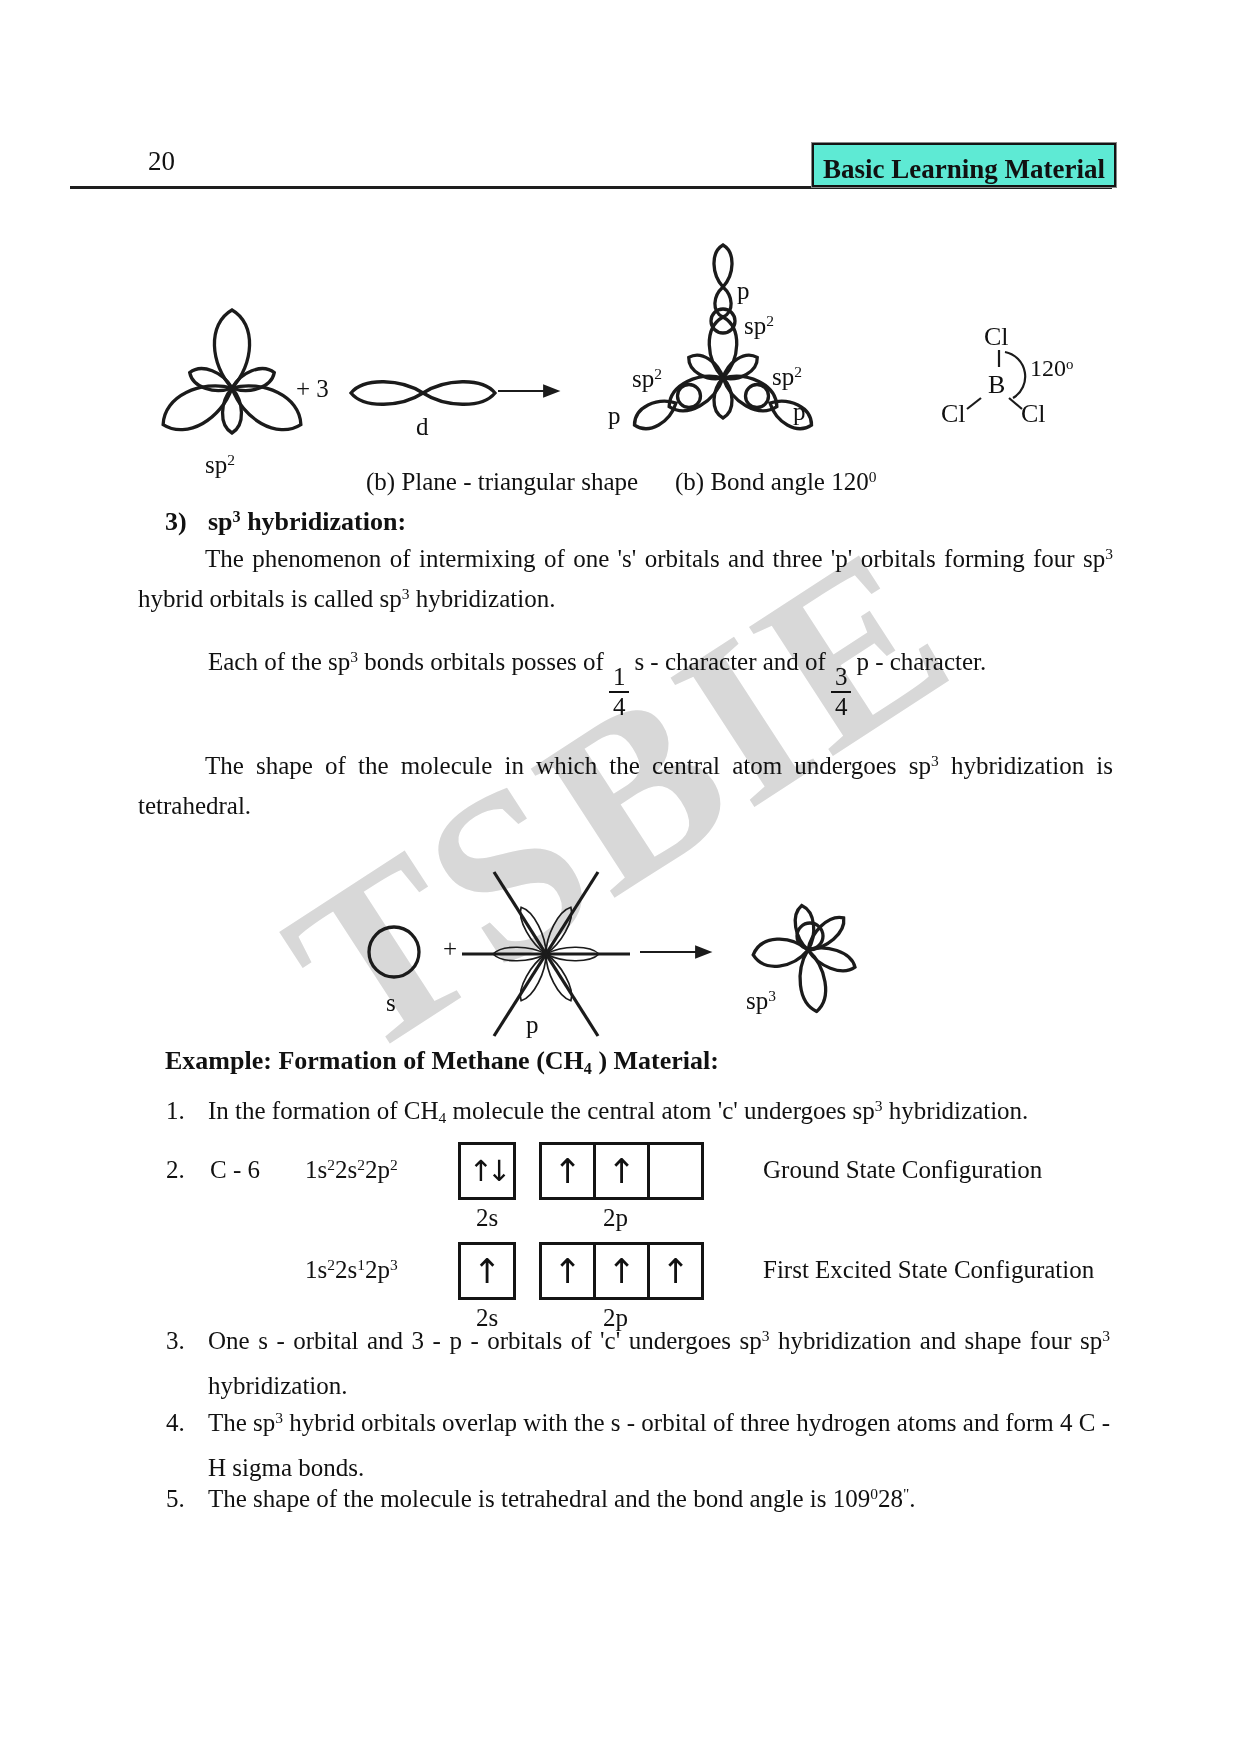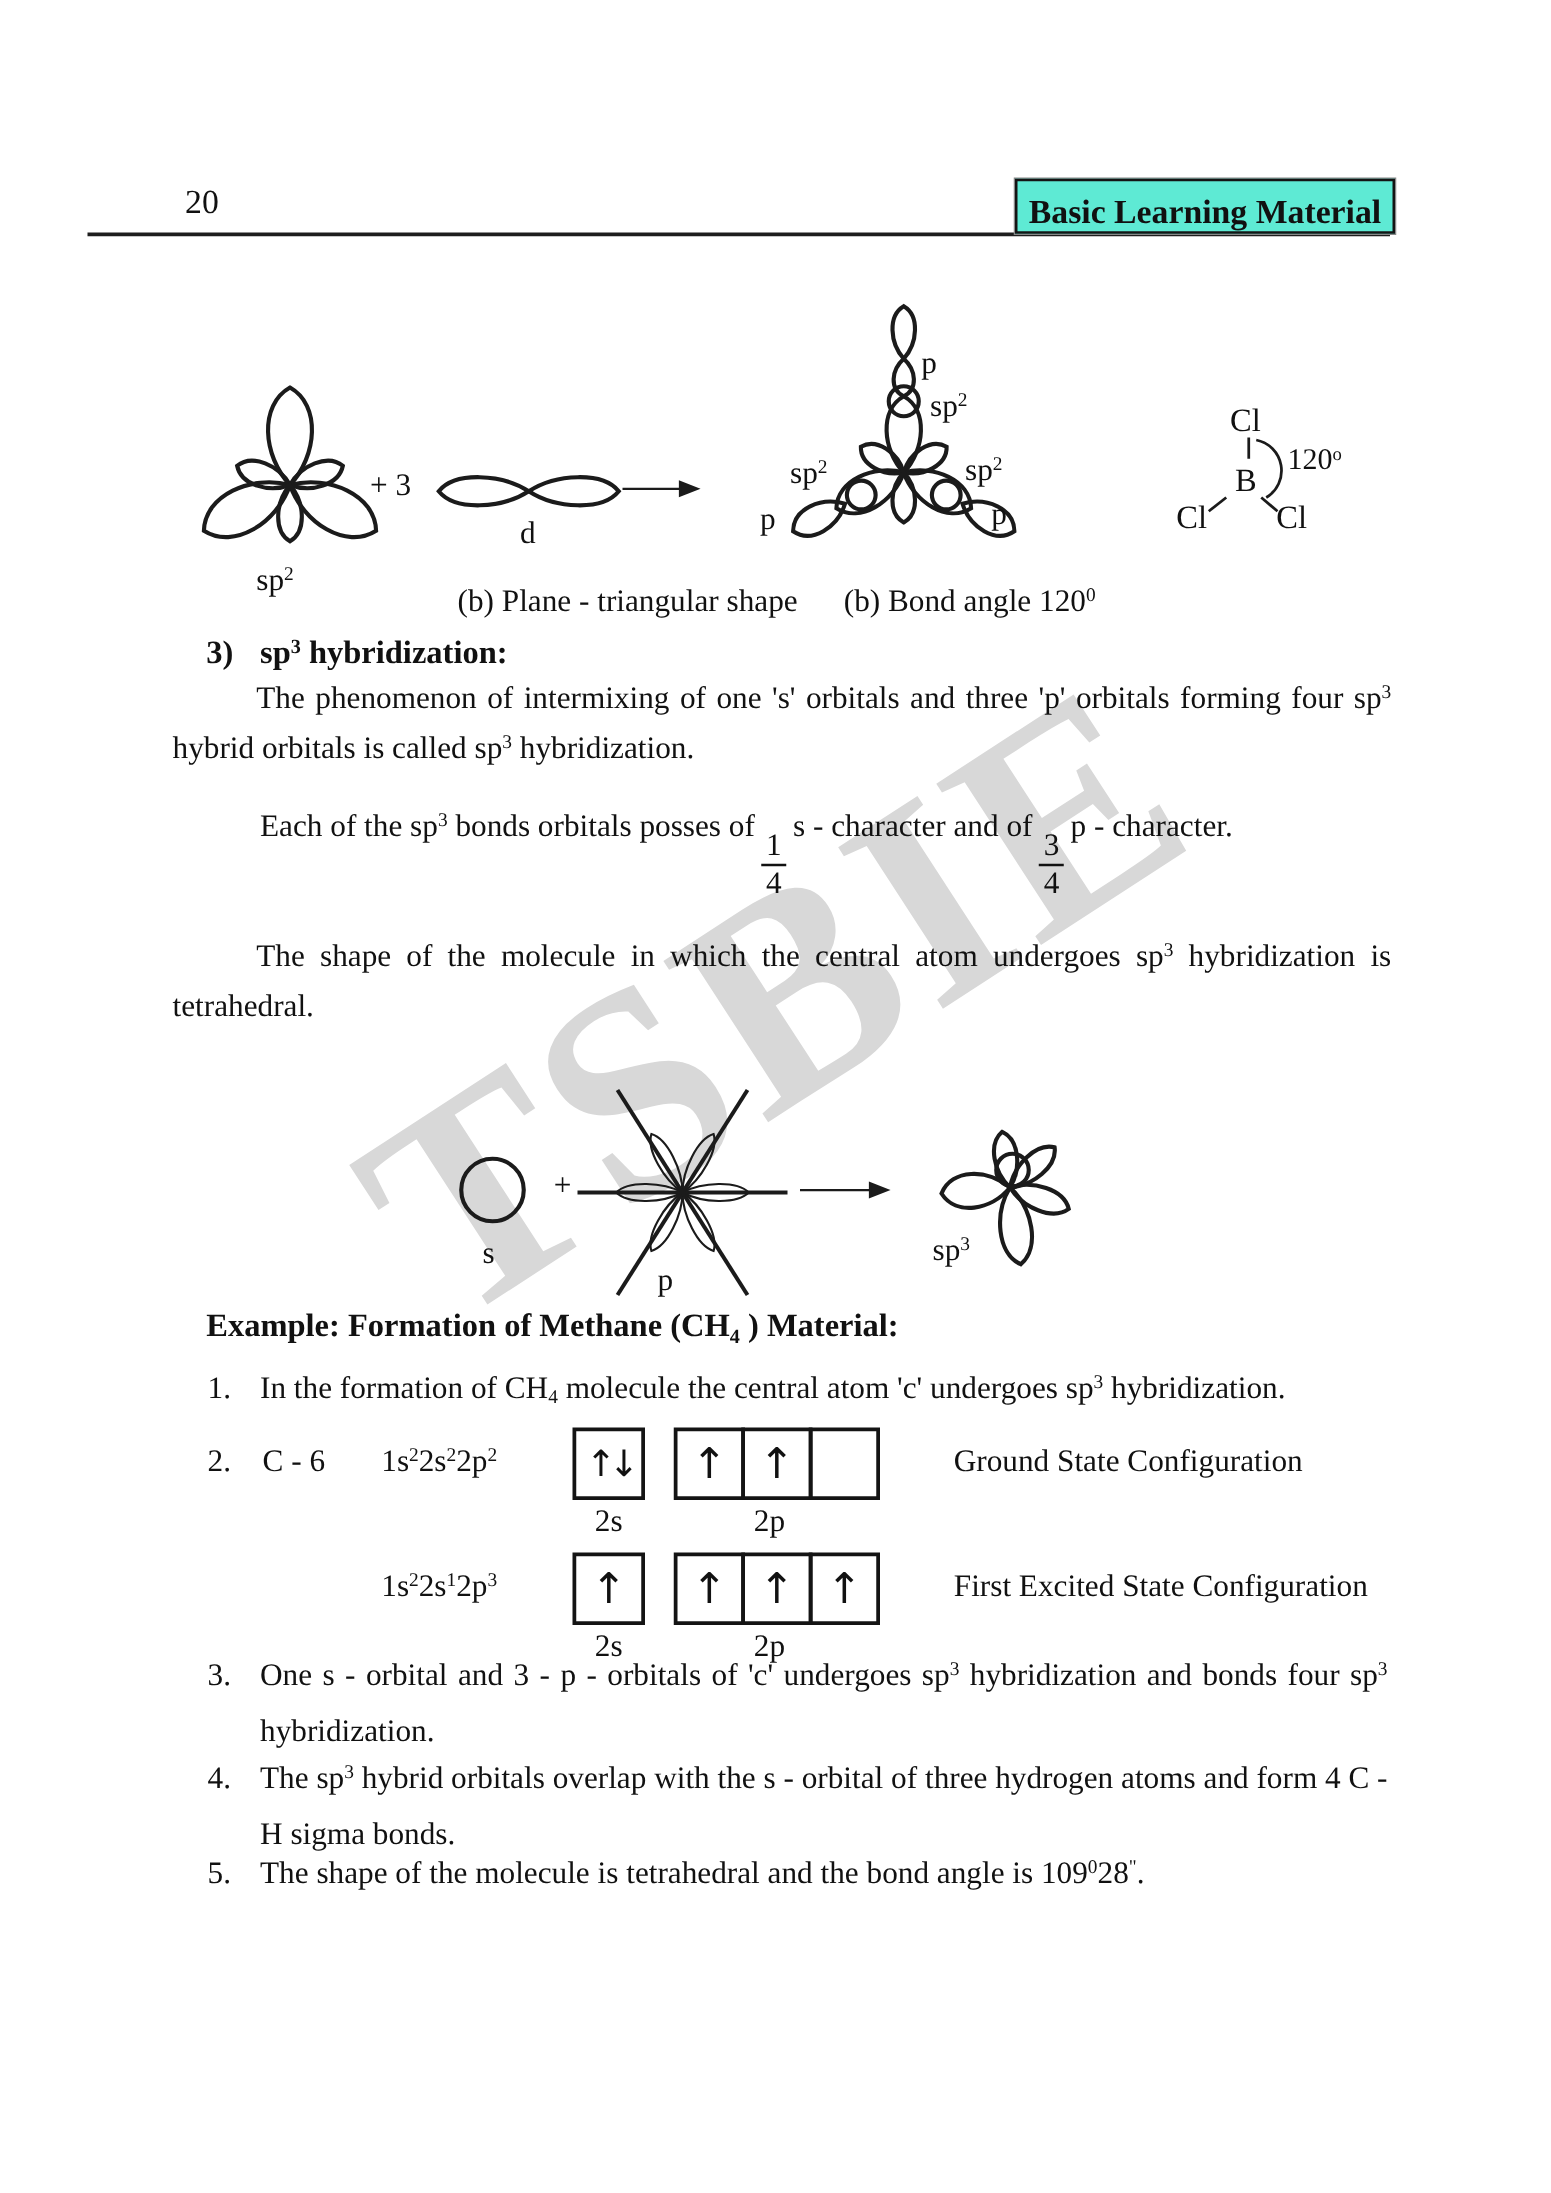--- a/index.html
+++ b/index.html
@@ -224,21 +224,21 @@
           <span class="arrowglyph">↑</span>
         </div>
     </div>
     <div class="blabel" style="left:310px;top:74px;width:58px;">2s</div>
     <div class="blabel" style="left:391px;top:74px;width:153px;">2p</div>
     <span class="rtext" style="left:615px;top:27px;">First Excited State Configuration</span>
   </div>
 
   <div class="item" style="left:148px;top:1320px;width:980px;">
     <span class="inum">3.</span>
-    <div class="ibody"><span>One s - orbital and 3 - p - orbitals of 'c' undergoes sp</span><span class="sp-sup">3</span><span> hybridization and bonds four sp</span><span class="sp-sup">3</span><span> hybridization.</span></div>
+    <div class="ibody"><span>One s - orbital and 3 - p - orbitals of 'c' undergoes sp</span><span class="sp-sup">3</span><span> hybridization and shape four sp</span><span class="sp-sup">3</span><span> hybridization.</span></div>
   </div>
 
   <div class="item" style="left:148px;top:1402px;width:980px;">
     <span class="inum">4.</span>
     <div class="ibody"><span>The sp</span><span class="sp-sup">3</span><span> hybrid orbitals overlap with the s - orbital of three hydrogen atoms and form 4 C - H sigma bonds.</span></div>
   </div>
 
   <div class="item" style="left:148px;top:1478px;width:980px;">
     <span class="inum">5.</span>
     <div class="ibody" style="text-align:left;"><span>The shape of the molecule is tetrahedral and the bond angle is 109</span><span class="sp-sup">0</span><span>28</span><span class="sp-sup">"</span><span>.</span></div>

